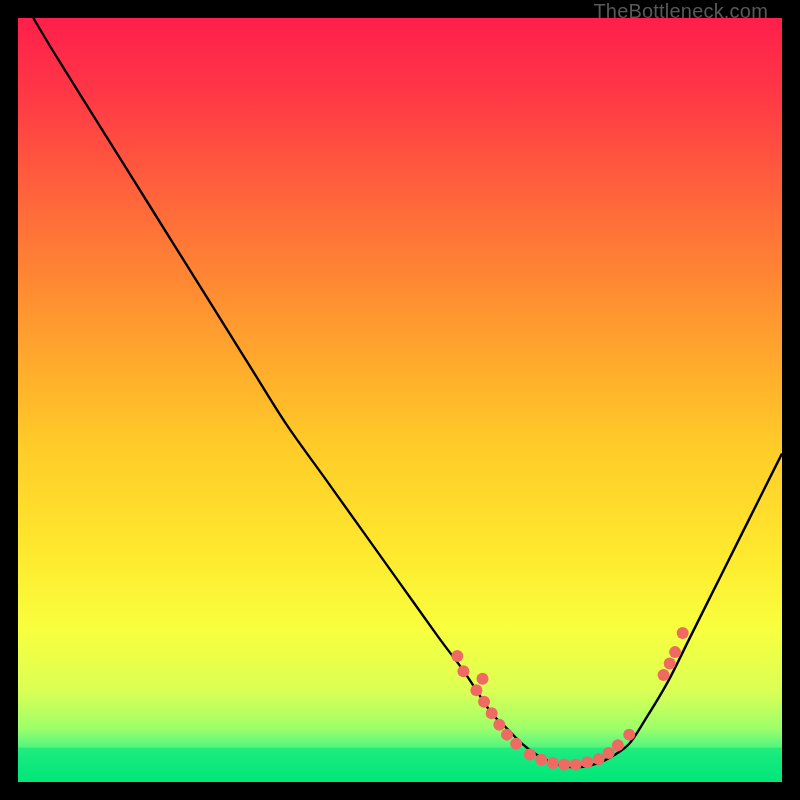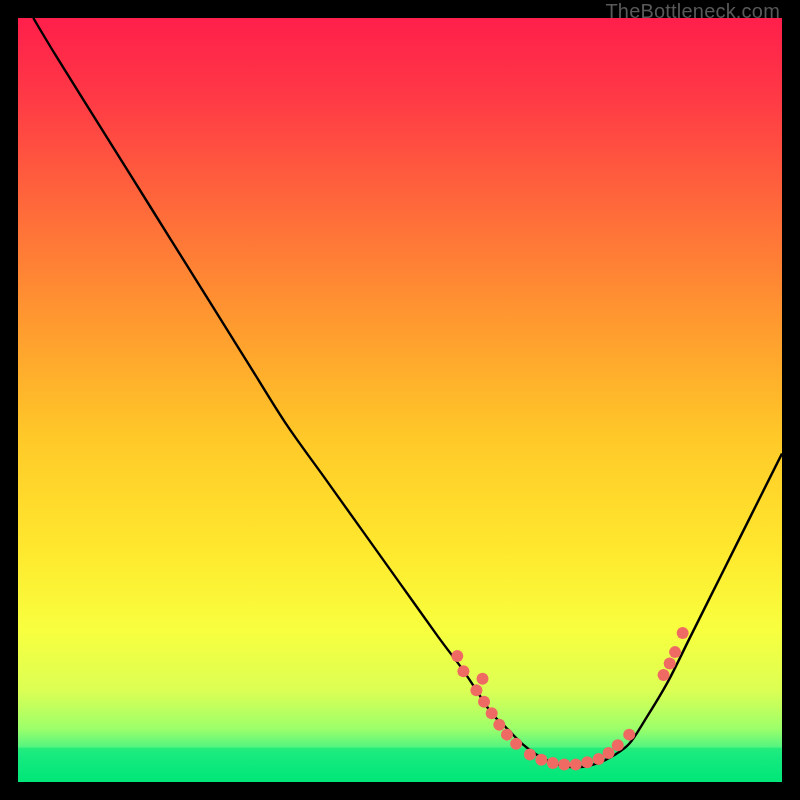--- a/index.html
+++ b/index.html
@@ -22,21 +22,21 @@
   .plot {
     position: absolute;
     left: 0;
     top: 0;
     width: 764px;
     height: 764px;
   }
   .watermark {
     position: absolute;
     top: 0px;
-    right: 20px;
+    right: 32px;
     color: #595959;
     font-size: 20px;
     font-weight: 500;
     letter-spacing: 0.2px;
   }
 </style>
 </head>
 <body>
 
 <div class="frame">

